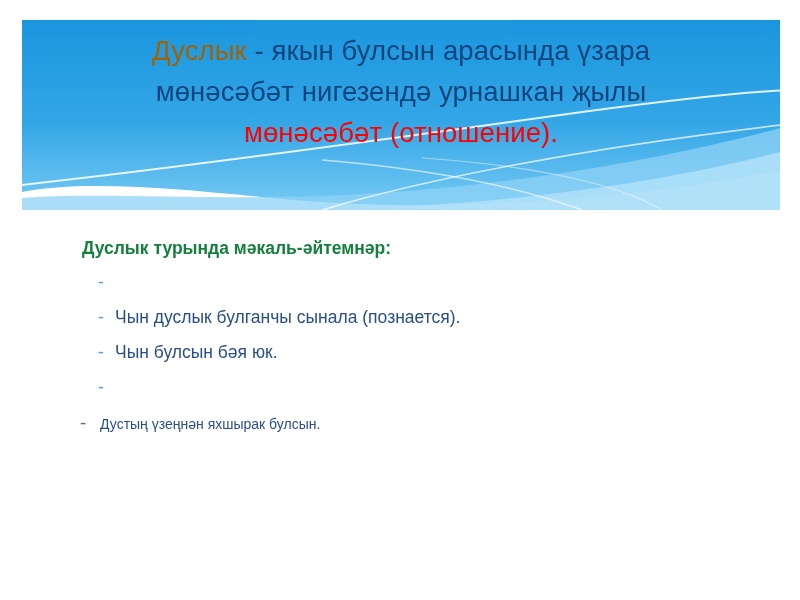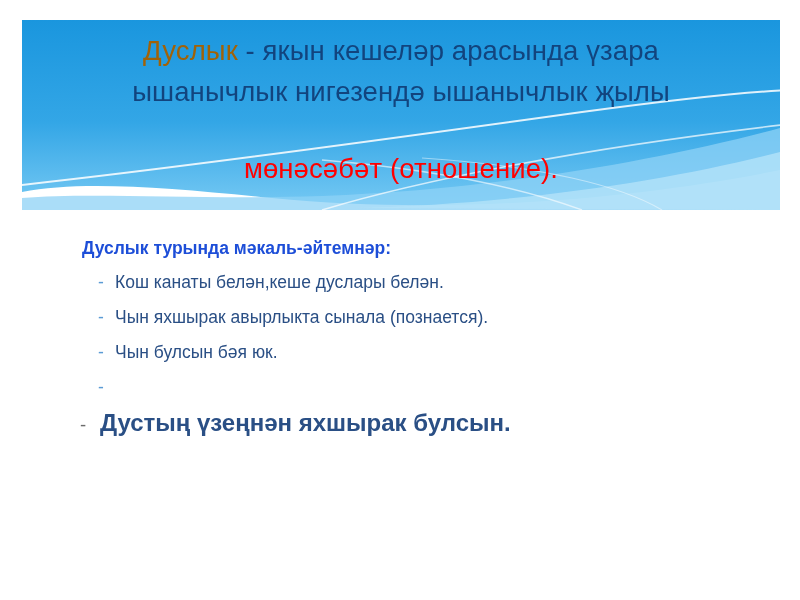--- a/index.html
+++ b/index.html
@@ -61,32 +61,31 @@
     color: #12447e;
     white-space: nowrap;
     letter-spacing: 0.1px;
     text-align: center;
   }
   .title-accent {
     color: #a16207;
   }
   .title-line.all-red {
     color: #ff0000;
-    margin-top: 36px;
   }
 
   
   #body-block {
     position: absolute;
     left: 52px;
     top: 236px;
     width: 700px;
   }
   #list-heading {
-    color: #1d4ed8;
+    color: #15803d;
     font-weight: bold;
     font-size: 17.5px;
     line-height: 24px;
     margin: 0 0 9px 30px;
     white-space: nowrap;
   }
   .bullet-row {
     display: flex;
     align-items: baseline;
     margin: 0 0 9px 0;
@@ -110,23 +109,22 @@
     margin-top: 3px;
   }
   .bullet-row.last-row .dash {
     color: #6b6b6b;
     width: 20px;
     flex: 0 0 20px;
     font-size: 18.5px;
     line-height: 28px;
   }
   .bullet-row.last-row .item-text {
-    font-size: 24px;
+    font-size: 14px;
     line-height: 28px;
-    font-weight: bold;
   }
 </style>
 </head>
 <body>
 
 <div id="slide">
 
   <div id="title-banner">
     <svg id="banner-svg" viewBox="0 0 758 190" preserveAspectRatio="none" xmlns="http://www.w3.org/2000/svg">
       <defs>
@@ -152,38 +150,37 @@
 
         <path d="M-10,166 C140,150 360,120 560,92 C650,80 720,72 768,70" fill="none" stroke="#ffffff" stroke-width="2" opacity="0.85"></path>
         <path d="M300,190 C400,160 560,128 768,104" fill="none" stroke="#ffffff" stroke-width="1.6" opacity="0.7"></path>
         <path d="M560,190 C500,168 420,150 300,140" fill="none" stroke="#ffffff" stroke-width="1.4" opacity="0.6"></path>
         <path d="M640,190 C600,166 520,146 400,138" fill="none" stroke="#ffffff" stroke-width="1.2" opacity="0.45"></path>
       </g>
     </svg>
 
     <div id="title-text-wrap">
       <div class="title-line">
-        <span class="title-accent">Дуслык</span><span> - якын кешеләр арасында үзара</span>
+        <span class="title-accent">Дуслык</span><span> - якын булсын арасында үзара</span>
       </div>
-      <div class="title-line">ышанычлык нигезендә ышанычлык җылы</div>
+      <div class="title-line">мөнәсәбәт нигезендә урнашкан җылы</div>
       <div class="title-line all-red">мөнәсәбәт (отношение).</div>
     </div>
   </div>
 
   <div id="body-block">
     <div id="list-heading">Дуслык турында мәкаль-әйтемнәр:</div>
 
     <div class="bullet-row">
       <span class="dash">-</span>
-      <span class="item-text">Кош канаты белән,кеше дуслары белән.</span>
     </div>
 
     <div class="bullet-row">
       <span class="dash">-</span>
-      <span class="item-text">Чын яхшырак  авырлыкта сынала (познается).</span>
+      <span class="item-text">Чын дуслык  булганчы сынала (познается).</span>
     </div>
 
     <div class="bullet-row">
       <span class="dash">-</span>
       <span class="item-text">Чын булсын бәя юк.</span>
     </div>
 
     <div class="bullet-row">
       <span class="dash">-</span>
     </div>

